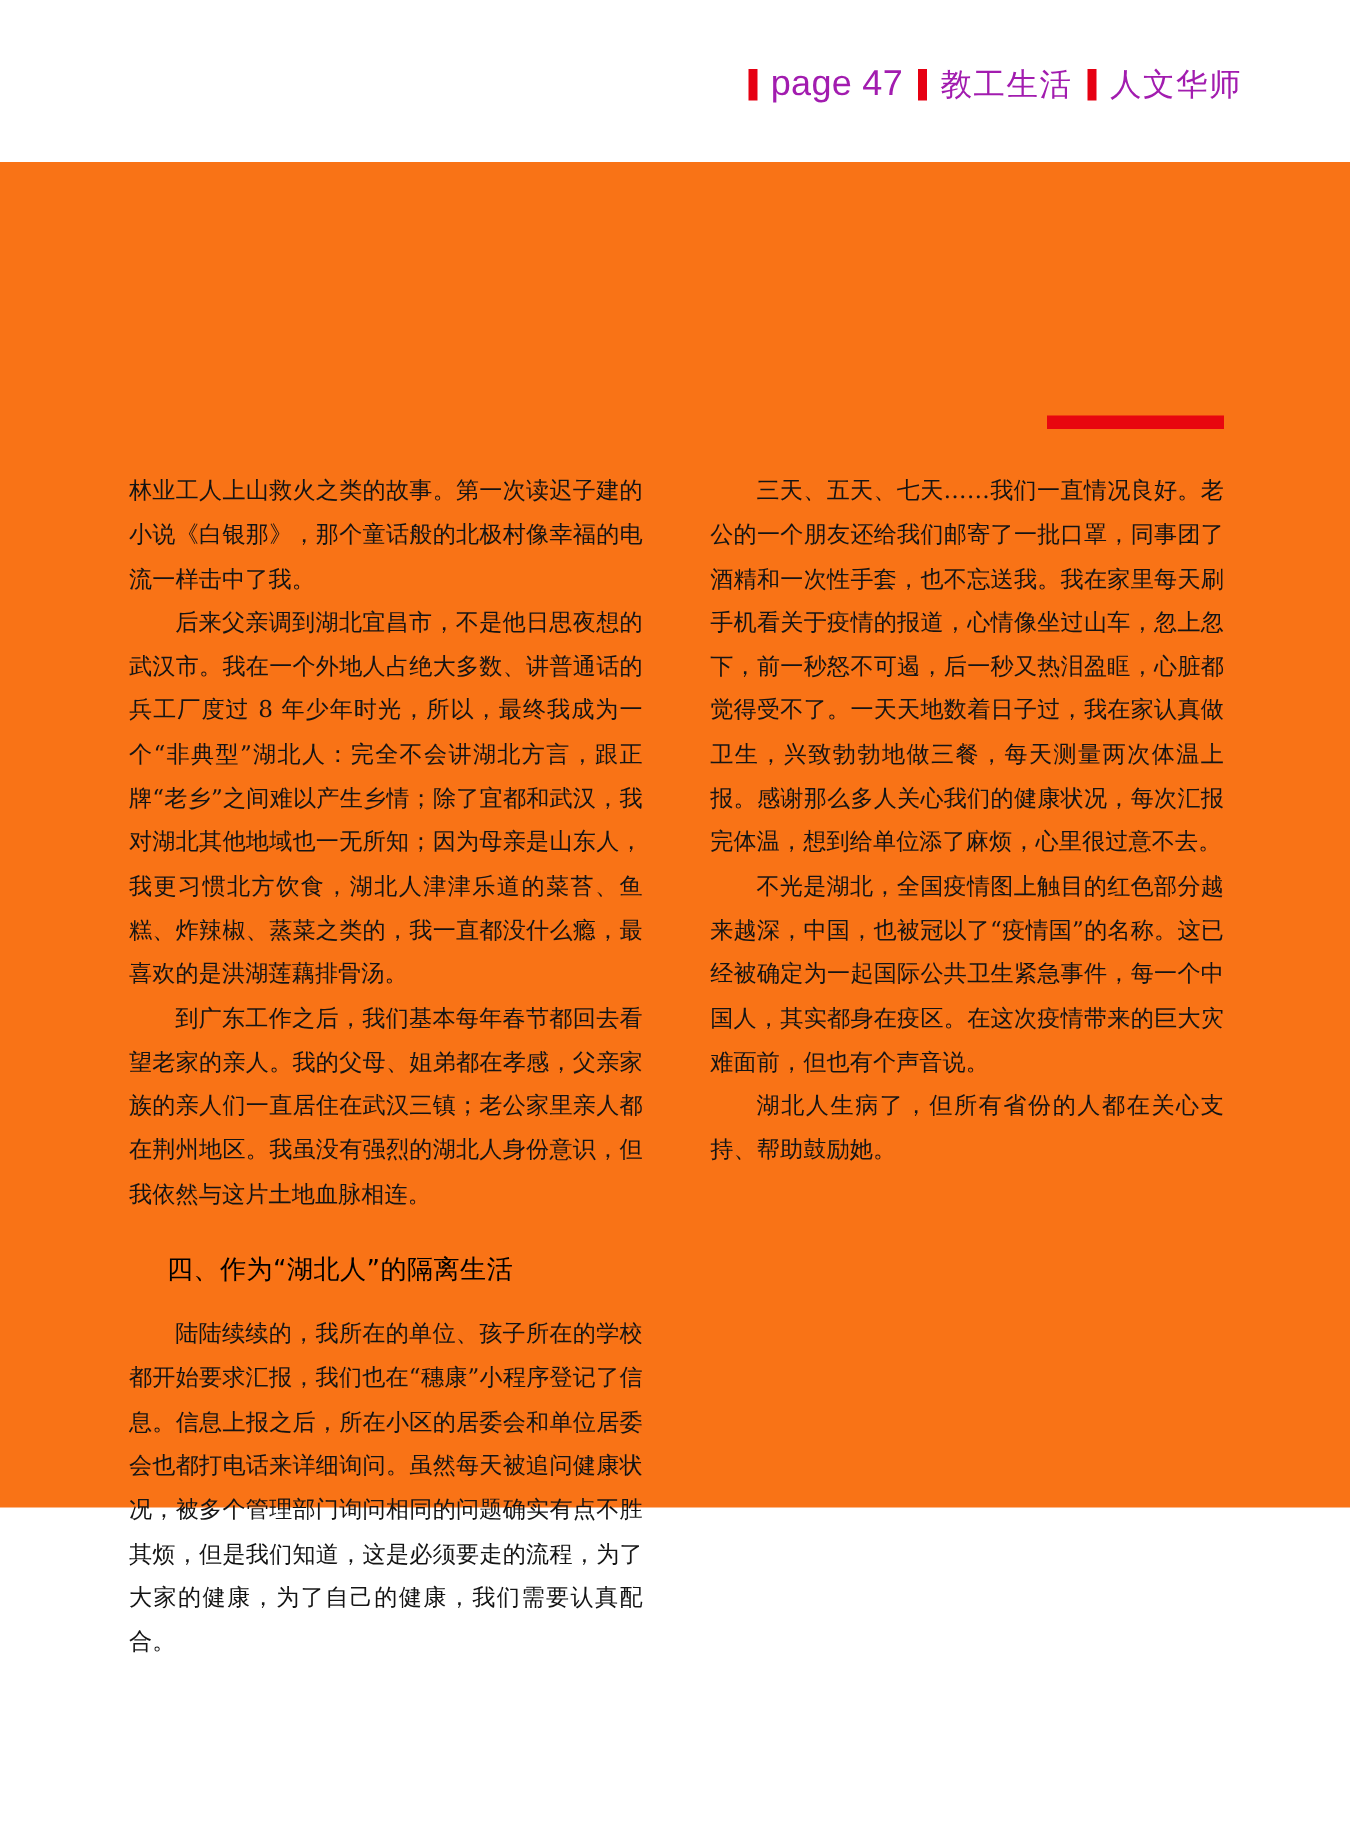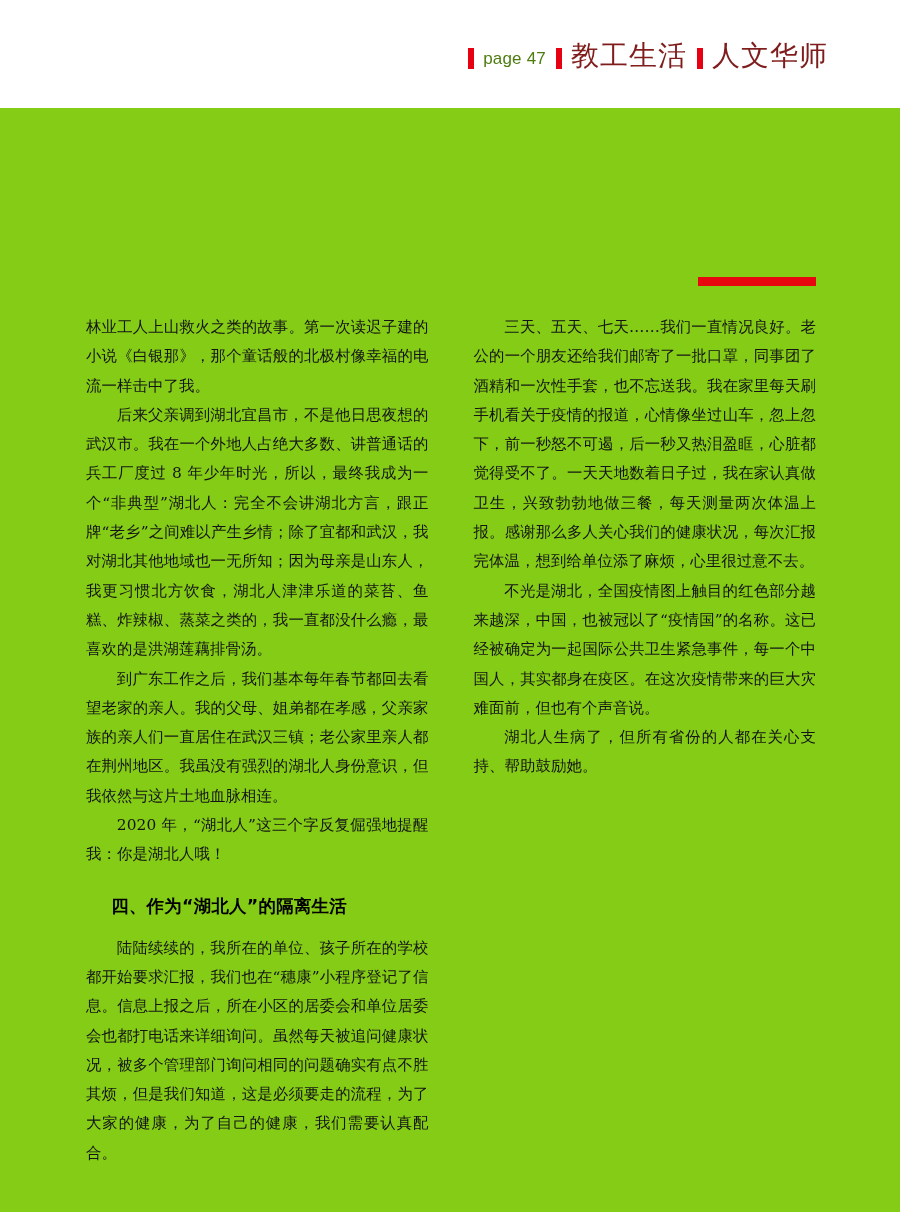--- a/index.html
+++ b/index.html
@@ -34,38 +34,38 @@
     display: inline-block;
     width: 6px;
     height: 21px;
     background: #e60012;
     margin: 0 9px 0 0;
     flex: none;
   }
   .hdr-bar.mid { margin-left: 10px; }
   .hdr-latin {
     font-family: "Liberation Sans", "DejaVu Sans", sans-serif;
-    font-size: 17px;
-    color: #4d7c0f;
+    font-size: 24px;
+    color: #a21caf;
     letter-spacing: .2px;
     line-height: 1;
   }
   .hdr-cn {
-    font-family: Liberation Mono, monospace;
-    font-size: 28px;
-    color: #7f1d1d;
+    font-family: Liberation Serif, serif;
+    font-size: 21px;
+    color: #a21caf;
     line-height: 1;
     letter-spacing: 1px;
   }
 
   
   .page-body {
     position: relative;
-    height: 1104px;
-    background: #84cc16;
+    height: 897px;
+    background: #f97316;
     box-sizing: border-box;
   }
 
   .accent-rule {
     position: absolute;
     left: 698px;
     top: 169px;
     width: 118px;
     height: 9px;
     background: #e8070f;
@@ -94,21 +94,21 @@
     text-indent: 2em;
     font-family: "DejaVu Serif", "Liberation Serif", serif;
     letter-spacing: .1px;
   }
   .para.cont { text-indent: 0; }
 
   .section-heading {
     margin: 22px 0 14px 0;
     font-size: 17.4px;
     line-height: 28px;
-    font-weight: bold;
+    font-weight: normal;
     color: #000000;
     text-indent: 1.45em;
     font-family: "DejaVu Sans", "Liberation Sans", sans-serif;
     letter-spacing: .3px;
   }
 </style>
 </head>
 <body>
 
 <div class="page-header">
@@ -125,21 +125,20 @@
 <div class="page-body">
 
   <div class="accent-rule"></div>
 
   <div class="columns">
 
     <div class="col">
       <p class="para cont">林业工人上山救火之类的故事。第一次读迟子建的小说《白银那》，那个童话般的北极村像幸福的电流一样击中了我。</p>
       <p class="para">后来父亲调到湖北宜昌市，不是他日思夜想的武汉市。我在一个外地人占绝大多数、讲普通话的兵工厂度过 8 年少年时光，所以，最终我成为一个“非典型”湖北人：完全不会讲湖北方言，跟正牌“老乡”之间难以产生乡情；除了宜都和武汉，我对湖北其他地域也一无所知；因为母亲是山东人，我更习惯北方饮食，湖北人津津乐道的菜苔、鱼糕、炸辣椒、蒸菜之类的，我一直都没什么瘾，最喜欢的是洪湖莲藕排骨汤。</p>
       <p class="para">到广东工作之后，我们基本每年春节都回去看望老家的亲人。我的父母、姐弟都在孝感，父亲家族的亲人们一直居住在武汉三镇；老公家里亲人都在荆州地区。我虽没有强烈的湖北人身份意识，但我依然与这片土地血脉相连。</p>
-      <p class="para">2020 年，“湖北人”这三个字反复倔强地提醒我：你是湖北人哦！</p>
       <h2 class="section-heading">四、作为“湖北人”的隔离生活</h2>
       <p class="para">陆陆续续的，我所在的单位、孩子所在的学校都开始要求汇报，我们也在“穗康”小程序登记了信息。信息上报之后，所在小区的居委会和单位居委会也都打电话来详细询问。虽然每天被追问健康状况，被多个管理部门询问相同的问题确实有点不胜其烦，但是我们知道，这是必须要走的流程，为了大家的健康，为了自己的健康，我们需要认真配合。</p>
 
     </div>
 
     <div class="col">
       <p class="para">三天、五天、七天……我们一直情况良好。老公的一个朋友还给我们邮寄了一批口罩，同事团了酒精和一次性手套，也不忘送我。我在家里每天刷手机看关于疫情的报道，心情像坐过山车，忽上忽下，前一秒怒不可遏，后一秒又热泪盈眶，心脏都觉得受不了。一天天地数着日子过，我在家认真做卫生，兴致勃勃地做三餐，每天测量两次体温上报。感谢那么多人关心我们的健康状况，每次汇报完体温，想到给单位添了麻烦，心里很过意不去。</p>
       <p class="para">不光是湖北，全国疫情图上触目的红色部分越来越深，中国，也被冠以了“疫情国”的名称。这已经被确定为一起国际公共卫生紧急事件，每一个中国人，其实都身在疫区。在这次疫情带来的巨大灾难面前，但也有个声音说。</p>
       <p class="para">湖北人生病了，但所有省份的人都在关心支持、帮助鼓励她。</p>
 

